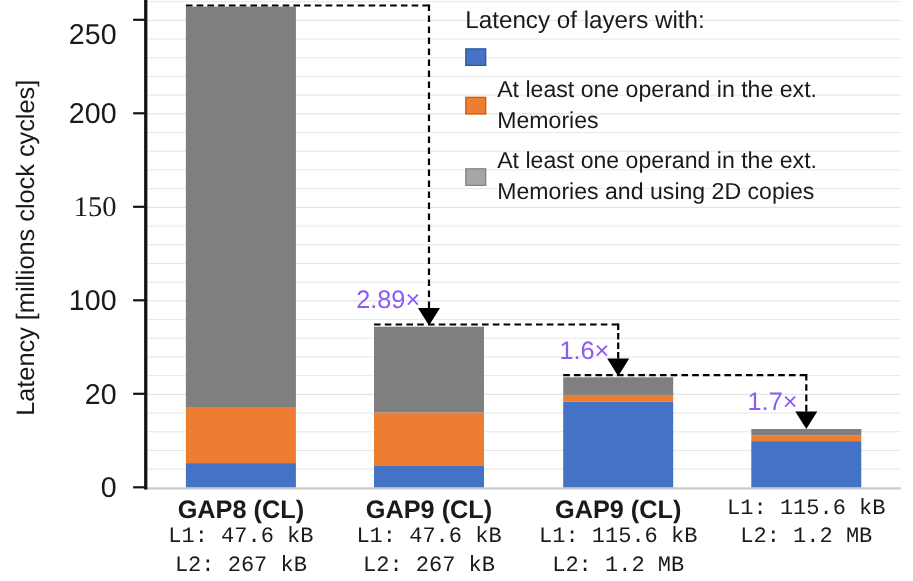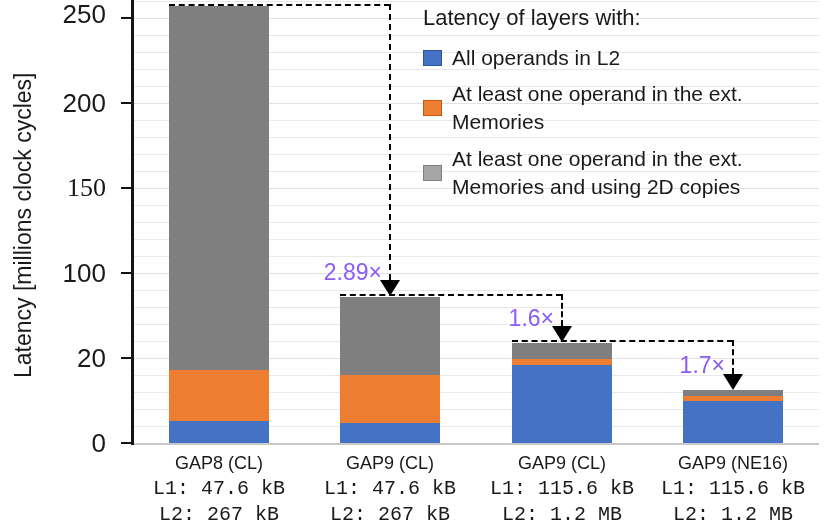--- a/index.html
+++ b/index.html
@@ -12,21 +12,21 @@
   .yaxis-line{position:absolute;width:2.5px;background:#141414;}
   .tick{position:absolute;width:12px;height:2px;background:#141414;}
   .ticklabel{position:absolute;width:66px;text-align:right;font-size:26px;line-height:26px;color:#1a1a1a;}
   .seg{position:absolute;}
   .dash-h{position:absolute;border-top:2.5px dashed #000;}
   .dash-v{position:absolute;border-left:2.5px dashed #000;}
   .arrowhead{position:absolute;width:0;height:0;border-left:10px solid transparent;
              border-right:10px solid transparent;border-top:16px solid #000;}
   .speedup{position:absolute;width:110px;text-align:right;font-size:23px;line-height:24px;color:#8b5cf6;}
   .cat{position:absolute;width:176px;text-align:center;}
-  .cat .name{font-weight:normal;font-size:18px;line-height:26px;}
+  .cat .name{font-weight:bold;font-size:23px;line-height:26px;}
   .cat .sub{font-size:20px;line-height:26px;font-family:Liberation Mono, monospace;}
   
   .ytitle{position:absolute;left:10px;top:55px;height:340px;writing-mode:vertical-rl;
           transform:rotate(180deg);text-align:center;font-size:23px;color:#1a1a1a;}
   
   .legend{position:absolute;left:420px;top:4px;width:404px;}
   .legend-title{font-size:22px;line-height:28px;margin-left:3px;}
   .legend-item{display:flex;align-items:center;padding-left:3px;}
   .legend-item.li-0{margin-top:12px;}
   .legend-item.li-1{margin-top:8px;}
@@ -85,21 +85,21 @@
       <div class="ticklabel" style="left: 40px; top: 430px;">0</div>
       <div class="tick" style="left: 121px; top: 357px;"></div>
       <div class="ticklabel" style="left: 40px; top: 345px;">20</div>
       <div class="tick" style="left: 121px; top: 272px;"></div>
       <div class="ticklabel" style="left: 40px; top: 260px;">100</div>
       <div class="tick" style="left: 121px; top: 187px;"></div>
       <div class="ticklabel" style="left: 40px; top: 175px; font-family: Liberation Serif, serif;">150</div>
       <div class="tick" style="left: 121px; top: 102px;"></div>
       <div class="ticklabel" style="left: 40px; top: 90px;">200</div>
       <div class="tick" style="left: 121px; top: 17px;"></div>
-      <div class="ticklabel" style="left: 40px; top: 1px;">250</div>
+      <div class="ticklabel" style="left: 40px; top: 18px;">250</div>
       <div class="dash-h" style="left: 169px; top: 3.6px; width: 221px;"></div>
       <div class="dash-v" style="left: 388.5px; top: 3.6px; height: 276.7px;"></div>
       <div class="arrowhead" style="left: 380px; top: 280.3px;"></div>
       <div class="speedup" style="left: 272px; top: 259.8px;">2.89×</div>
       <div class="dash-h" style="left: 340px; top: 294.3px; width: 222px;"></div>
       <div class="dash-v" style="left: 560.5px; top: 294.3px; height: 31.9px;"></div>
       <div class="arrowhead" style="left: 552px; top: 326.2px;"></div>
       <div class="speedup" style="left: 444px; top: 305.7px;">1.6×</div>
       <div class="dash-h" style="left: 512px; top: 340.2px; width: 221px;"></div>
       <div class="dash-v" style="left: 731.5px; top: 340.2px; height: 33.6px;"></div>
@@ -114,31 +114,29 @@
         <div class="name">GAP9 (CL)</div>
         <div class="sub">L1: 47.6 kB</div>
         <div class="sub">L2: 267 kB</div>
       </div>
       <div class="cat" style="left: 474px; top: 450px;">
         <div class="name">GAP9 (CL)</div>
         <div class="sub">L1: 115.6 kB</div>
         <div class="sub">L2: 1.2 MB</div>
       </div>
       <div class="cat" style="left: 645px; top: 450px;">
-        <div class="name">GAP9 (NE16)</div>
         <div class="sub">L1: 115.6 kB</div>
         <div class="sub">L2: 1.2 MB</div>
       </div>
     </div>
 
   <div class="legend">
     <div class="legend-title">Latency of layers with:</div>
     <div class="legend-item li-0">
       <span class="sw" style="background: rgb(68, 114, 196); border-color: rgb(46, 85, 151);"></span>
-      <span class="legend-label">All operands in L2</span>
     </div>
     <div class="legend-item li-1">
       <span class="sw" style="background: rgb(237, 125, 49); border-color: rgb(197, 90, 17);"></span>
       <span class="legend-label">At least one operand in the ext.
 Memories</span>
     </div>
     <div class="legend-item li-2">
       <span class="sw" style="background: rgb(166, 166, 166); border-color: rgb(127, 127, 127);"></span>
       <span class="legend-label">At least one operand in the ext.
 Memories and using 2D copies</span>

